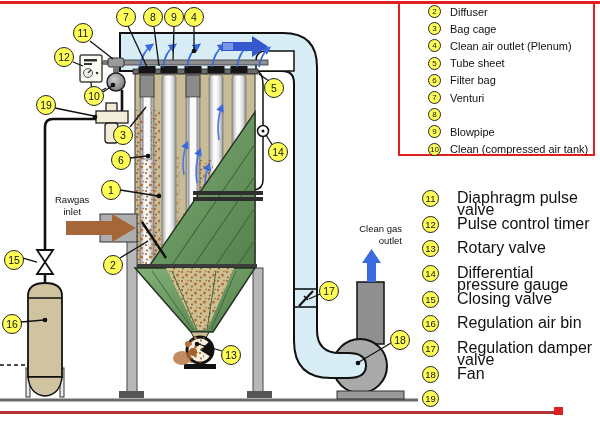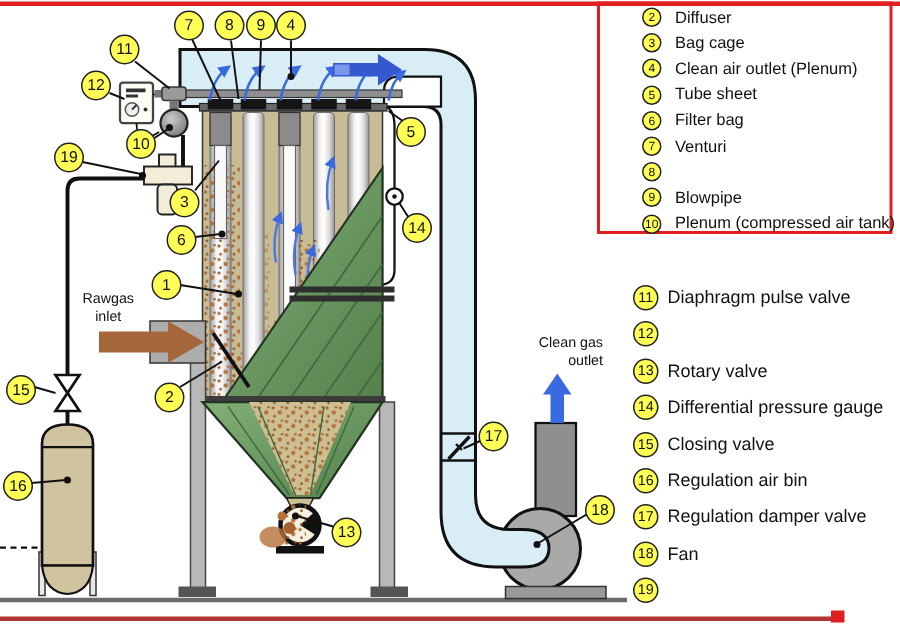--- a/index.html
+++ b/index.html
@@ -21,21 +21,21 @@
         border:1.3px solid #222;box-sizing:border-box;display:flex;align-items:center;
         justify-content:center;font-size:8px;color:#111;}
   .co-m{flex:0 0 auto;width:17px;height:17px;border-radius:50%;background:#ffff55;
         border:1.5px solid #222;box-sizing:border-box;display:flex;align-items:center;
         justify-content:center;font-size:9.5px;color:#111;}
   .legend-top{position:absolute;left:428px;top:3px;width:168px;}
   .lt-row{display:flex;align-items:center;height:17.2px;}
   .lt-label{margin-left:9px;font-size:11px;color:#111;white-space:nowrap;}
   .legend-bottom{position:absolute;left:422px;top:190px;width:176px;}
   .lb-row{display:flex;align-items:flex-start;min-height:24.4px;}
-  .lb-label{margin-left:6px;padding-top:2px;font-size:12px;line-height:12px;
+  .lb-label{margin-left:18px;padding-top:2px;font-size:16px;line-height:12px;
             color:#111;width:148px;}
   .flowtext{position:absolute;font-size:9.5px;line-height:11.5px;color:#111;z-index:4;}
   #rawgas{left:55px;top:194px;text-align:center;}
   #cleangas{left:342px;top:223px;width:60px;text-align:right;}
 </style>
 </head>
 <body>
 
 <div id="stage">
 
@@ -332,31 +332,32 @@
       </div>
     <div class="lt-row">
       <span class="co-s">8</span>
       </div>
     <div class="lt-row">
       <span class="co-s">9</span>
       <span class="lt-label">Blowpipe</span>
       </div>
     <div class="lt-row">
       <span class="co-s">10</span>
-      <span class="lt-label">Plenum (compressed air tank)</span>
+      <span class="lt-label">Clean (compressed air tank)</span>
       </div>
   </div>
 
   <div class="legend-bottom">
     <div class="lb-row">
       <span class="co-m">11</span>
       <span class="lb-label">Diaphragm pulse valve</span>
       </div>
     <div class="lb-row">
       <span class="co-m">12</span>
+      <span class="lb-label">Pulse control timer</span>
       </div>
     <div class="lb-row">
       <span class="co-m">13</span>
       <span class="lb-label">Rotary valve</span>
       </div>
     <div class="lb-row">
       <span class="co-m">14</span>
       <span class="lb-label">Differential pressure gauge</span>
       </div>
     <div class="lb-row">

